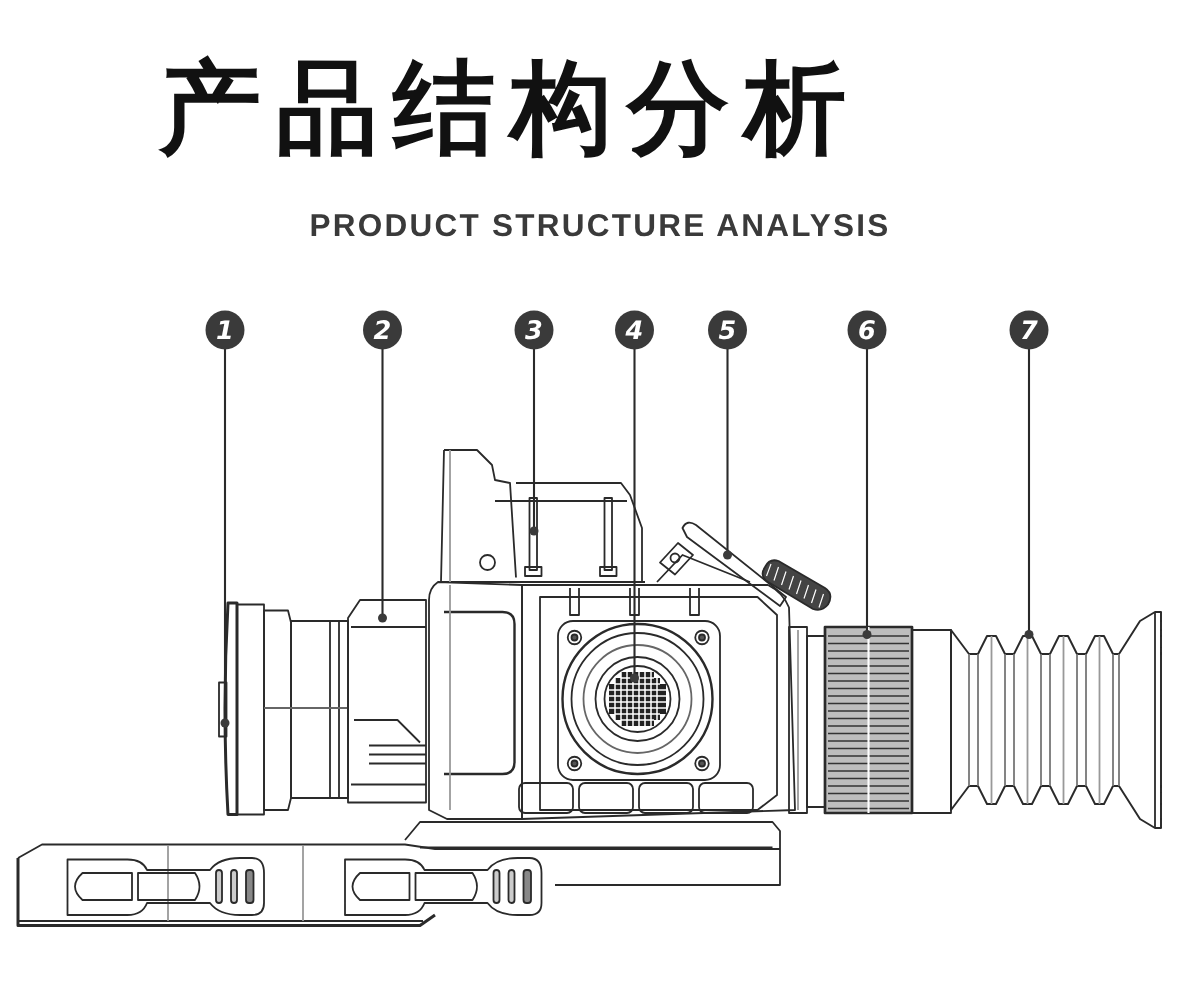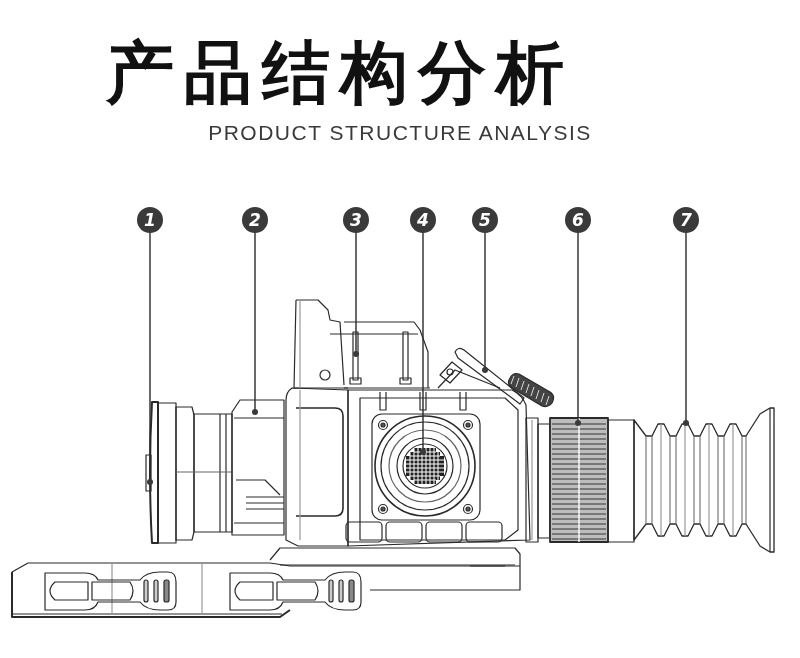--- a/index.html
+++ b/index.html
@@ -3,23 +3,24 @@
 <meta charset="utf-8">
 <style>
   html, body { margin: 0; padding: 0; background: #ffffff; }
   body { width: 800px; height: 658px; position: relative; overflow: hidden; font-family: "DejaVu Sans", sans-serif; }
   .title-cn {
     position: absolute; left: 0; top: 28px; width: 680px; text-align: center;
     font-family: "DejaVu Sans", sans-serif; font-weight: bold; font-size: 68px;
     letter-spacing: 10px; color: #111111; line-height: 90px;
   }
   .title-en {
-    position: absolute; left: 0; top: 121px; width: 800px; text-align: center;
+    position: absolute; left: 0; top: 139px; width: 800px; text-align: center;
     font-family: "Liberation Sans", sans-serif; font-size: 21px; letter-spacing: 1.5px;
     color: #3a3a3a;
+    font-weight: bold;
   }
   svg.drawing { position: absolute; left: 0; top: 0; }
   .callout-num { font-family: "DejaVu Sans", sans-serif; font-weight: bold; font-style: italic; font-size: 17px; fill: #ffffff; }
 </style>
 </head>
 <body>
 
 <div class="title-cn">产品结构分析</div>
 <div class="title-en">PRODUCT STRUCTURE ANALYSIS</div>
 

